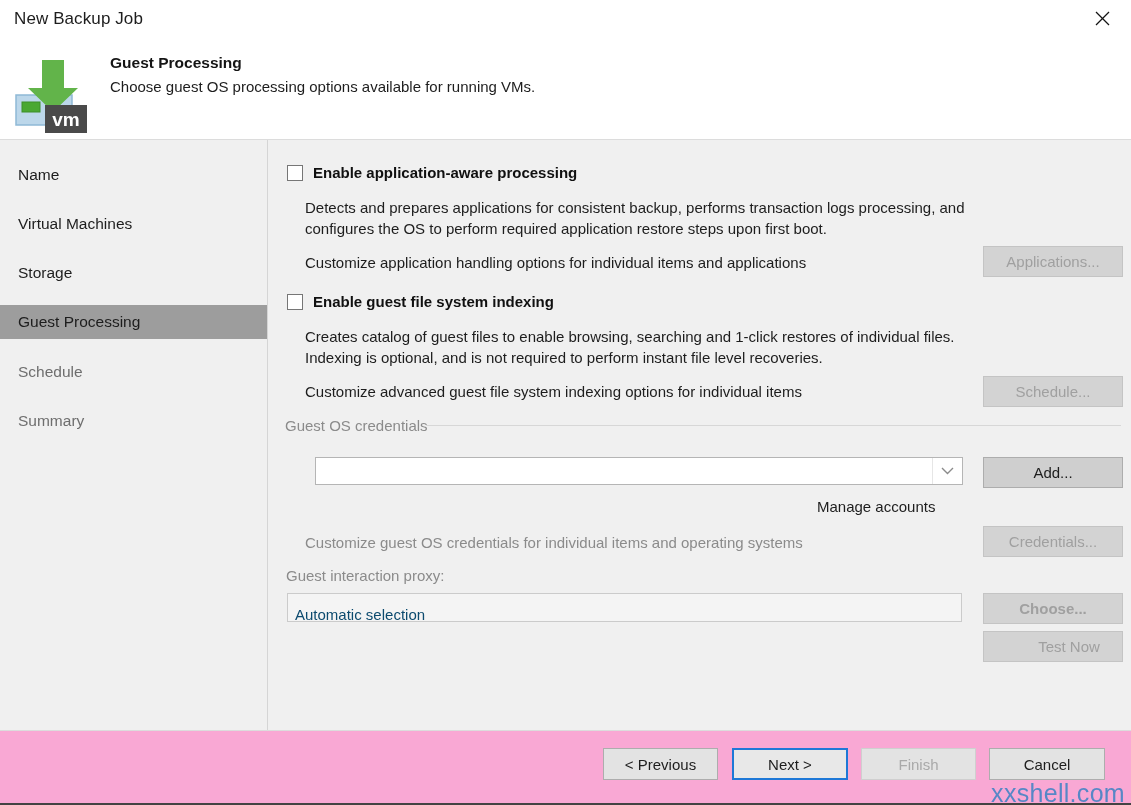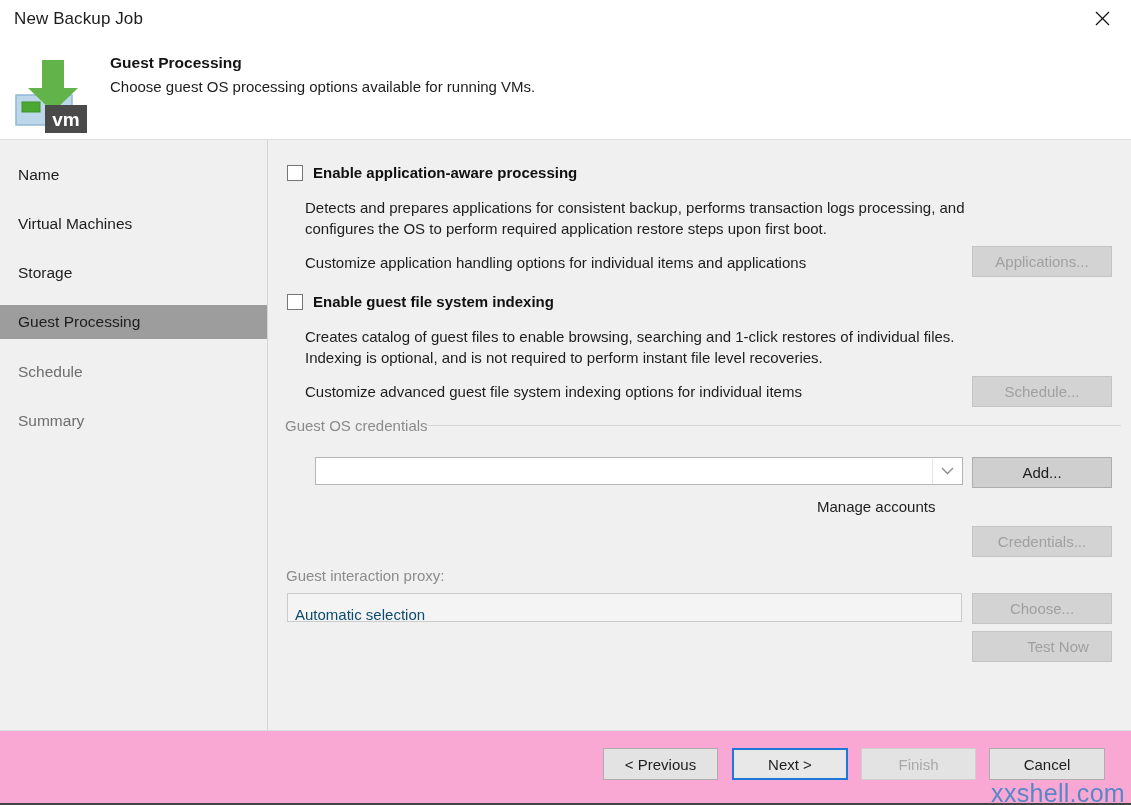--- a/index.html
+++ b/index.html
@@ -171,20 +171,21 @@
     border: 1px solid #adadad;
     background: #cfcfcf;
     font-family: "Liberation Sans", sans-serif;
     font-size: 15px;
     color: #1d1d1d;
     display: flex;
     align-items: center;
     justify-content: center;
     cursor: default;
     padding: 0;
+    margin-left: 11px;
   }
   .pane-btn.disabled {
     background: #d3d3d3;
     border-color: #c4c4c4;
     color: #a0a0a0;
   }
 
   
   .group-label {
     position: absolute;
@@ -390,27 +391,28 @@
         <span id="cred-combo-arrow">
           <svg width="13" height="8" viewBox="0 0 13 8">
             <path d="M1 1 L6.5 6.5 L12 1" fill="none" stroke="#8b8b8b" stroke-width="1.4"></path>
           </svg>
         </span>
       </div>
       <button class="pane-btn" style="left:704px; top:317px; width:140px;">Add...</button>
 
       <div id="manage-accounts" style="left:549px; top:358px;">Manage accounts</div>
 
+      <div class="desc-dim" style="left:37px; top:392px;">Customize guest OS credentials for individual items and operating systems</div>
       <button class="pane-btn disabled" style="left:704px; top:386px; width:140px;">Credentials...</button>
 
       <div class="small-label" style="left:18px; top:427px;">Guest interaction proxy:</div>
       <div id="proxy-box">
         <span id="proxy-text">Automatic selection</span>
       </div>
-      <button class="pane-btn disabled" style="left:704px; top:453px; width:140px;">Choose...</button>
+      <button class="pane-btn disabled" style="left:704px; top:453px; width:140px;font-weight:bold;">Choose...</button>
       <button class="pane-btn disabled" style="left:704px; top:491px; width:140px;padding-left:32px;">Test Now</button>
 
     </div>
   </div>
 
   <div id="footer-rule"></div>
   <div id="footer">
     <button class="footer-btn" style="left:603px; width:115px;">&lt; Previous</button>
     <button class="footer-btn focused" style="left:732px; width:116px;">Next &gt;</button>
     <button class="footer-btn disabled" style="left:861px; width:115px;">Finish</button>

